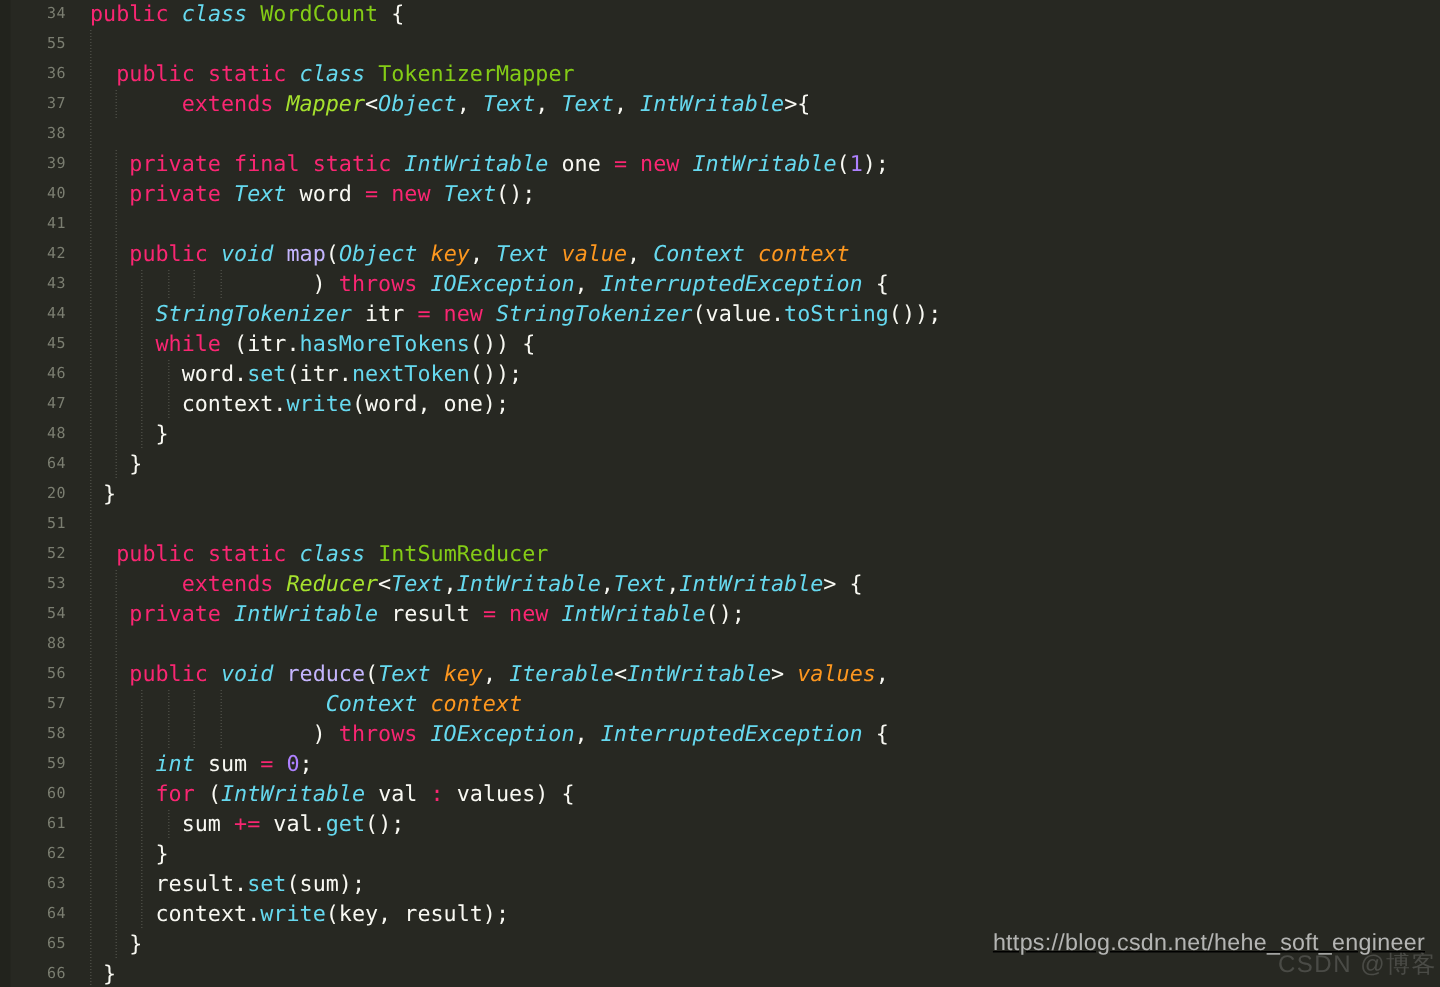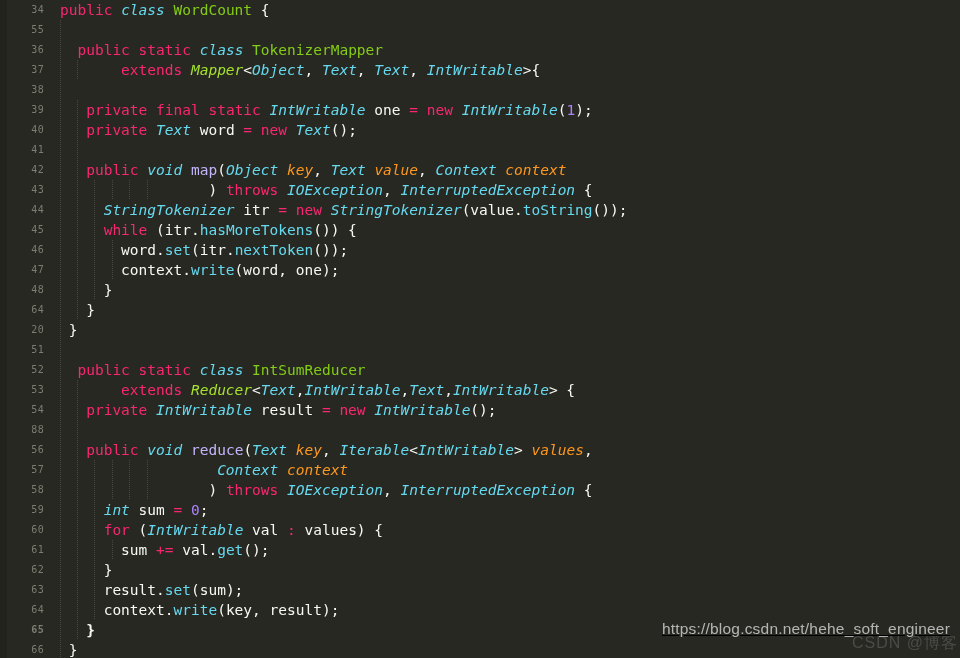--- a/index.html
+++ b/index.html
@@ -149,21 +149,21 @@
       <div class="code-line" style="top: 420px; position: absolute; left: 0px; width: 960px;"><div class="guide" style="left: 59.5px;"></div><div class="guide" style="left: 76.94px;"></div><div class="gutter">88</div><div class="line-text"></div></div>
       <div class="code-line" style="top: 440px; position: absolute; left: 0px; width: 960px;"><div class="guide" style="left: 59.5px;"></div><div class="guide" style="left: 76.94px;"></div><div class="gutter">56</div><div class="line-text"><span class="t-pl">   </span><span class="t-key">public</span><span class="t-pl"> </span><span class="t-type">void</span><span class="t-pl"> </span><span class="t-fn">reduce</span><span class="t-pl">(</span><span class="t-type">Text</span><span class="t-pl"> </span><span class="t-param">key</span><span class="t-pl">, </span><span class="t-type">Iterable</span><span class="t-pl">&lt;</span><span class="t-type">IntWritable</span><span class="t-pl">&gt; </span><span class="t-param">values</span><span class="t-pl">,</span></div></div>
       <div class="code-line" style="top: 460px; position: absolute; left: 0px; width: 960px;"><div class="guide" style="left: 59.5px;"></div><div class="guide" style="left: 76.94px;"></div><div class="guide" style="left: 94.38px;"></div><div class="guide" style="left: 111.82px;"></div><div class="guide" style="left: 129.26px;"></div><div class="guide" style="left: 146.7px;"></div><div class="gutter">57</div><div class="line-text"><span class="t-pl">                  </span><span class="t-type">Context</span><span class="t-pl"> </span><span class="t-param">context</span></div></div>
       <div class="code-line" style="top: 480px; position: absolute; left: 0px; width: 960px;"><div class="guide" style="left: 59.5px;"></div><div class="guide" style="left: 76.94px;"></div><div class="guide" style="left: 94.38px;"></div><div class="guide" style="left: 111.82px;"></div><div class="guide" style="left: 129.26px;"></div><div class="guide" style="left: 146.7px;"></div><div class="gutter">58</div><div class="line-text"><span class="t-pl">                 </span><span class="t-pl">)</span><span class="t-pl"> </span><span class="t-key">throws</span><span class="t-pl"> </span><span class="t-type">IOException</span><span class="t-pl">, </span><span class="t-type">InterruptedException</span><span class="t-pl"> {</span></div></div>
       <div class="code-line" style="top: 500px; position: absolute; left: 0px; width: 960px;"><div class="guide" style="left: 59.5px;"></div><div class="guide" style="left: 76.94px;"></div><div class="guide" style="left: 94.38px;"></div><div class="gutter">59</div><div class="line-text"><span class="t-pl">     </span><span class="t-type">int</span><span class="t-pl"> sum </span><span class="t-op">=</span><span class="t-pl"> </span><span class="t-num">0</span><span class="t-pl">;</span></div></div>
       <div class="code-line" style="top: 520px; position: absolute; left: 0px; width: 960px;"><div class="guide" style="left: 59.5px;"></div><div class="guide" style="left: 76.94px;"></div><div class="guide" style="left: 94.38px;"></div><div class="gutter">60</div><div class="line-text"><span class="t-pl">     </span><span class="t-key">for</span><span class="t-pl"> (</span><span class="t-type">IntWritable</span><span class="t-pl"> val </span><span class="t-op">:</span><span class="t-pl"> values) {</span></div></div>
       <div class="code-line" style="top: 540px; position: absolute; left: 0px; width: 960px;"><div class="guide" style="left: 59.5px;"></div><div class="guide" style="left: 76.94px;"></div><div class="guide" style="left: 94.38px;"></div><div class="guide" style="left: 111.82px;"></div><div class="gutter">61</div><div class="line-text"><span class="t-pl">       </span><span class="t-pl">sum </span><span class="t-op">+=</span><span class="t-pl"> val.</span><span class="t-call">get</span><span class="t-pl">();</span></div></div>
       <div class="code-line" style="top: 560px; position: absolute; left: 0px; width: 960px;"><div class="guide" style="left: 59.5px;"></div><div class="guide" style="left: 76.94px;"></div><div class="guide" style="left: 94.38px;"></div><div class="gutter">62</div><div class="line-text"><span class="t-pl">     }</span></div></div>
       <div class="code-line" style="top: 580px; position: absolute; left: 0px; width: 960px;"><div class="guide" style="left: 59.5px;"></div><div class="guide" style="left: 76.94px;"></div><div class="guide" style="left: 94.38px;"></div><div class="gutter">63</div><div class="line-text"><span class="t-pl">     </span><span class="t-pl">result.</span><span class="t-call">set</span><span class="t-pl">(sum);</span></div></div>
       <div class="code-line" style="top: 600px; position: absolute; left: 0px; width: 960px;"><div class="guide" style="left: 59.5px;"></div><div class="guide" style="left: 76.94px;"></div><div class="guide" style="left: 94.38px;"></div><div class="gutter">64</div><div class="line-text"><span class="t-pl">     </span><span class="t-pl">context.</span><span class="t-call">write</span><span class="t-pl">(key, result);</span></div></div>
-      <div class="code-line" style="top: 620px; position: absolute; left: 0px; width: 784px; font-weight: bold;"><div class="guide" style="left: 59.5px;"></div><div class="guide" style="left: 76.94px;"></div><div class="gutter">65</div><div class="line-text"><span class="t-pl">   }</span></div></div>
+      <div class="code-line" style="top: 620px; position: absolute; left: 0px; width: 784px;"><div class="guide" style="left: 59.5px;"></div><div class="guide" style="left: 76.94px;"></div><div class="gutter">65</div><div class="line-text"><span class="t-pl">   }</span></div></div>
       <div class="code-line" style="top: 640px; position: absolute; left: 0px; width: 960px;"><div class="guide" style="left: 59.5px;"></div><div class="gutter">66</div><div class="line-text"><span class="t-pl"> }</span></div></div>
     </div>
 
   <div id="watermark">
     <span id="watermark-text">https://blog.csdn.net/hehe_soft_engineer</span>
   </div>
   <div id="watermark-logo">CSDN @博客</div>
 </div>
 
 </body></html>

